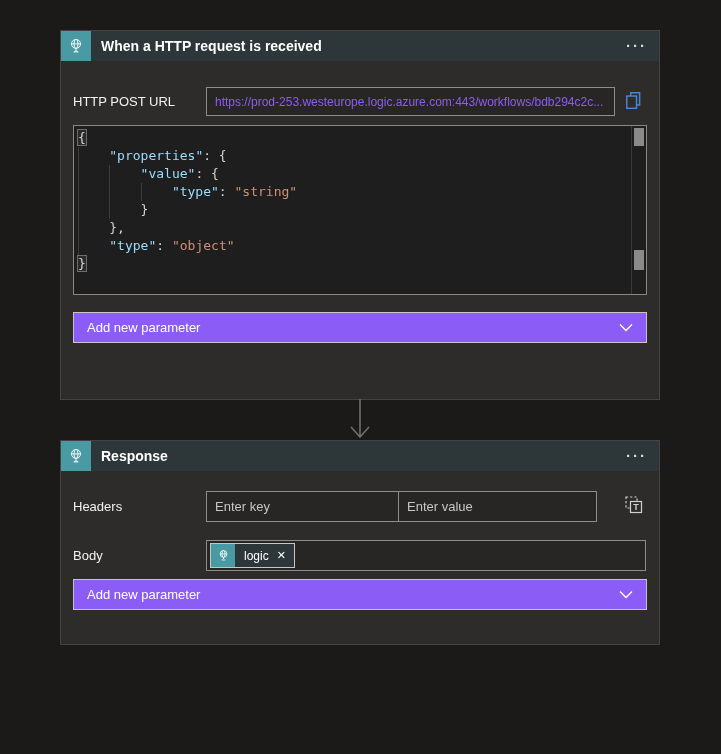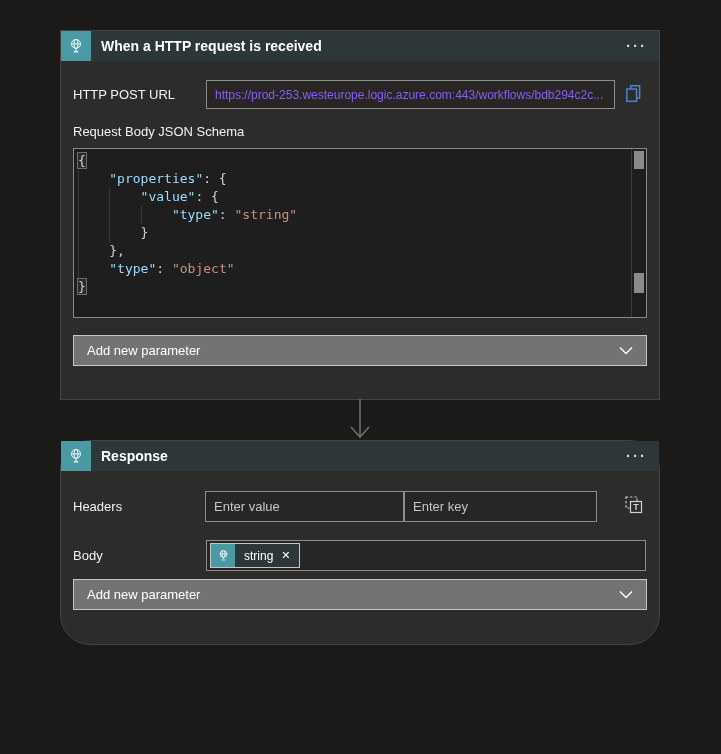--- a/index.html
+++ b/index.html
@@ -3,31 +3,31 @@
 <meta charset="utf-8">
 <style>
   html,body { margin:0; padding:0; background:#1b1a19; }
   .page {
     position:relative; width:702px; height:754px; overflow:hidden;
     background:#1b1a19; font-family:"Liberation Sans", sans-serif;
   }
   .card { position:absolute; left:60px; width:600px; background:#2d2c2b;
           border:1px solid #454240; box-sizing:border-box; }
   .card-trigger { top:30px; height:370px; }
-  .card-response { top:440px; height:205px;border-radius:30px; }
+  .card-response { top:440px; height:205px; }
 
   .card-header { height:30px; background:#2d3639; display:flex; align-items:center; cursor:pointer; }
   .hdr-icon { width:30px; height:30px; background:#4a9aa4; flex:none;
               display:flex; align-items:center; justify-content:center; }
   .hdr-title { color:#ffffff; font-size:14px; font-weight:700; margin-left:10px;
                white-space:nowrap; }
   .dots { margin-left:auto; margin-right:12px; color:#dcdcdc; font-size:15px;
           font-weight:700; letter-spacing:2px; line-height:10px; cursor:pointer; }
 
-  .card-body { padding:19px 12px 0 12px; }
+  .card-body { padding:26px 12px 0 12px; }
   .field-row { display:flex; align-items:center; }
   .field-label { width:133px; flex:none; color:#f3f2f1; font-size:13px; }
   .req { color:#d13438; font-size:12px; vertical-align:top; margin-right:1px; }
 
   .text-input { background:#272625; border:1px solid #8f8d8b; color:#8b5cf6;
                 font-family:"Liberation Sans", sans-serif; font-size:13px;
                 box-sizing:border-box; outline:none; }
   .url-input { width:409px; height:29px; padding:0 3px 0 8px; font-size:12px;
                white-space:nowrap; overflow:hidden; }
   .copy-btn { margin-left:10px; width:18px; height:20px; background:none; border:none;
@@ -47,21 +47,21 @@
   .tk-bm  { outline:1px solid #6d6d6d; background:#2b2b2b; }
   .sb-track { position:absolute; top:0; bottom:0; right:0; width:14px;
               border-left:1px solid #3a3a3a; }
   .sb-thumb { position:absolute; right:2px; width:10px; background:#8a8a8a; cursor:pointer; }
   .sb-thumb.t1 { top:2px; height:18px; }
   .sb-thumb.t2 { top:124px; height:20px; }
 
   .sample-link { display:inline-block; margin-top:16px; color:#ffffff; font-size:13px;
                  cursor:pointer; }
 
-  .dropdown { margin-top:17px; height:31px; border:1px solid #c8c6c4; background:#737373;
+  .dropdown { margin-top:17px; height:31px; border:1px solid #c8c6c4; background:#8b5cf6;
               display:flex; align-items:center; padding:0 13px; color:#ffffff;
               font-size:13px; box-sizing:border-box; cursor:pointer; }
   .dropdown .chev { margin-left:auto; }
 
   .arrow-wrap { position:absolute; left:344px; top:399px; width:32px; height:41px; }
 
   .status-input { width:440px; height:27px; padding:0 8px; }
   .hdr-row { margin-top:7px; }
   .key-input { width:193px; height:31px; padding:0 8px; }
   .val-input { width:199px; height:31px; padding:0 8px; margin-left:-1px; }
@@ -117,21 +117,20 @@
         <button class="copy-btn">
           <span>
             <svg width="17" height="19" viewBox="0 0 15 17" fill="none" stroke="#4a86d4" stroke-width="1.3">
               <path d="M5 4.5 V1.5 H13 V12.5 H10.2"></path>
               <rect x="1.5" y="4.5" width="8.7" height="11"></rect>
             </svg>
           </span>
         </button>
       </div>
 
-      <div class="section-label">Request Body JSON Schema</div>
 
       <div class="editor">
         <div class="code"><div class="code-line"><span class="tk-pun tk-bm">{</span></div><div class="code-line"><span class="ig"></span><span class="tk-key">"properties"</span><span class="tk-pun">: {</span></div><div class="code-line"><span class="ig"></span><span class="ig"></span><span class="tk-key">"value"</span><span class="tk-pun">: {</span></div><div class="code-line"><span class="ig"></span><span class="ig"></span><span class="ig"></span><span class="tk-key">"type"</span><span class="tk-pun">: </span><span class="tk-str">"string"</span></div><div class="code-line"><span class="ig"></span><span class="ig"></span><span class="tk-pun">}</span></div><div class="code-line"><span class="ig"></span><span class="tk-pun">},</span></div><div class="code-line"><span class="ig"></span><span class="tk-key">"type"</span><span class="tk-pun">: </span><span class="tk-str">"object"</span></div><div class="code-line"><span class="tk-pun tk-bm">}</span></div></div>
         <div class="sb-track">
           <div class="sb-thumb t1"></div>
           <div class="sb-thumb t2"></div>
         </div>
       </div>
 
 
@@ -167,22 +166,22 @@
         </svg>
       </span>
       <span class="hdr-title">Response</span>
       <span class="dots">···</span>
     </div>
 
     <div class="card-body" style="padding-top:13px;">
 
       <div class="field-row hdr-row">
         <span class="field-label">Headers</span>
+        <input class="text-input key-input" type="text" placeholder="Enter key" style="">
         <input class="text-input val-input" type="text" placeholder="Enter value" style="">
-        <input class="text-input key-input" type="text" placeholder="Enter key" style="">
         <button class="mode-btn">
           <span>
             <svg width="18" height="18" viewBox="0 0 18 18" fill="none">
               <rect x="1" y="1" width="11" height="11" stroke="#d0d0d0" stroke-width="1.2" stroke-dasharray="2.2 2"></rect>
               <rect x="5.5" y="5.5" width="11" height="11" fill="#2d2c2b" stroke="#d0d0d0" stroke-width="1.2"></rect>
               <text x="11" y="14.4" text-anchor="middle" fill="#d0d0d0" font-family="Liberation Sans, sans-serif" font-size="9" font-weight="bold">T</text>
             </svg>
           </span>
         </button>
       </div>
@@ -193,21 +192,21 @@
           <div class="chip">
             <span class="chip-icon">
               <svg width="15" height="15" viewBox="0 0 24 24" fill="none" stroke="#ffffff" stroke-width="1.3">
                 <circle cx="12" cy="9.5" r="5.4"></circle>
                 <ellipse cx="12" cy="9.5" rx="2.4" ry="5.4"></ellipse>
                 <line x1="6.6" y1="9.5" x2="17.4" y2="9.5"></line>
                 <line x1="12" y1="14.9" x2="12" y2="17.4"></line>
                 <line x1="9.2" y1="19.1" x2="14.8" y2="19.1"></line>
               </svg>
             </span>
-            <span class="chip-text">string</span>
+            <span class="chip-text">logic</span>
             <span class="chip-x">✕</span>
           </div>
         </div>
       </div>
 
       <div class="dropdown response-dd">
         <span>Add new parameter</span>
         <span class="chev">
           <svg width="14" height="9" viewBox="0 0 14 9" fill="none" stroke="#ffffff" stroke-width="1.4">
             <polyline points="1,1.5 7,7.5 13,1.5"></polyline>

